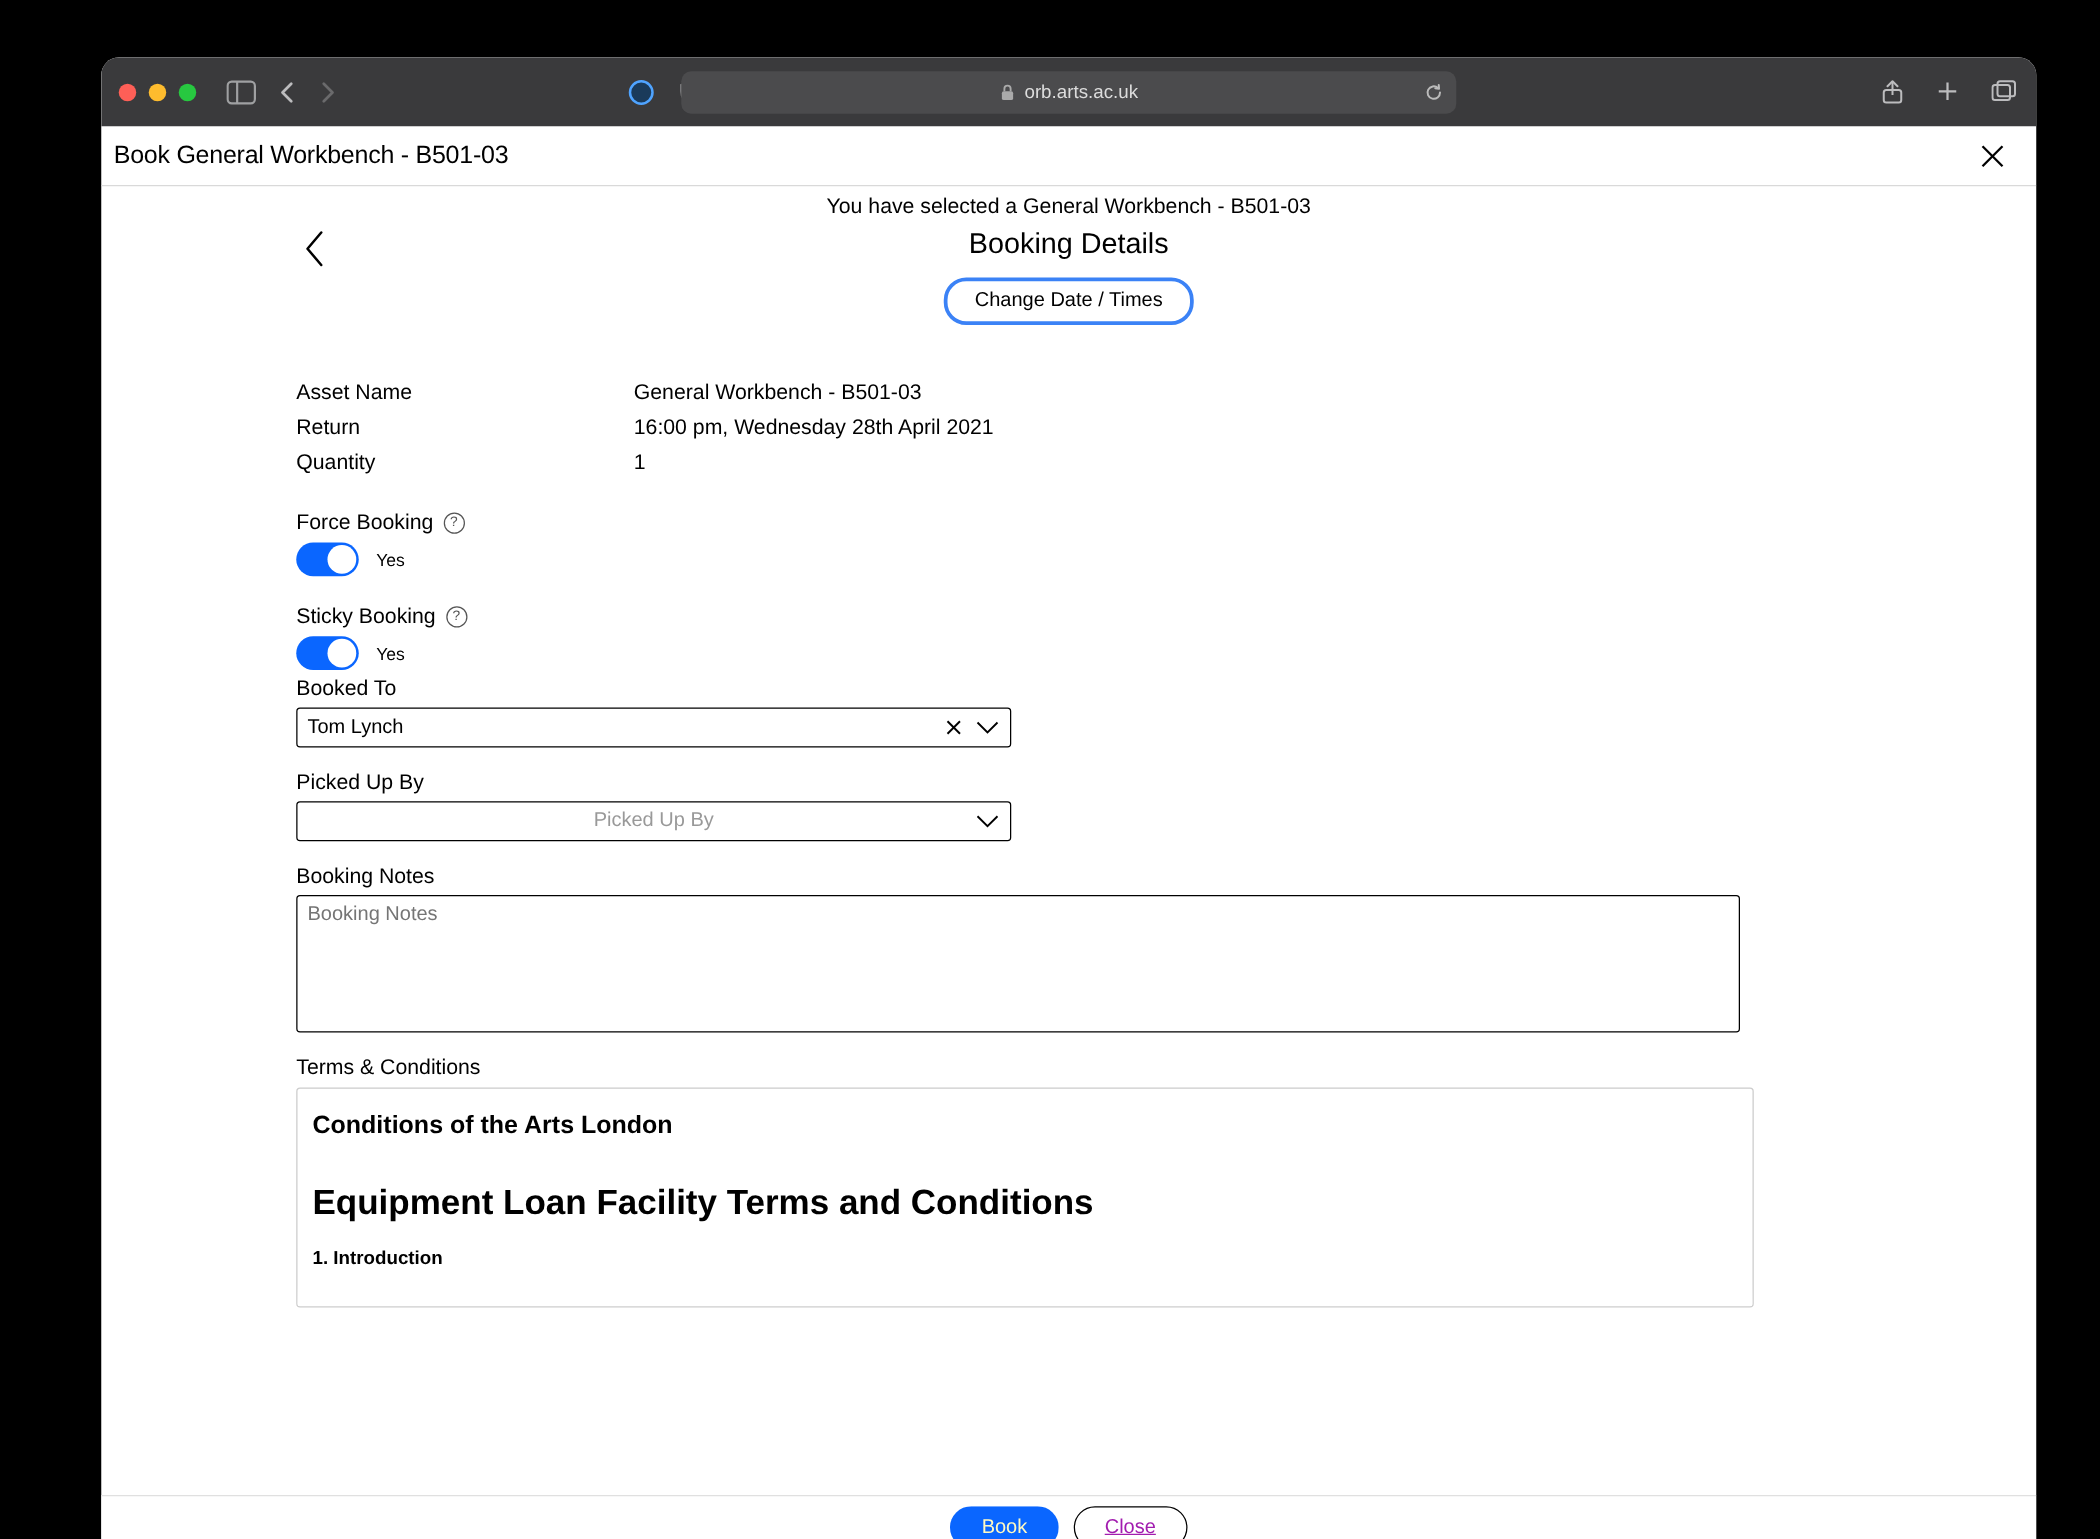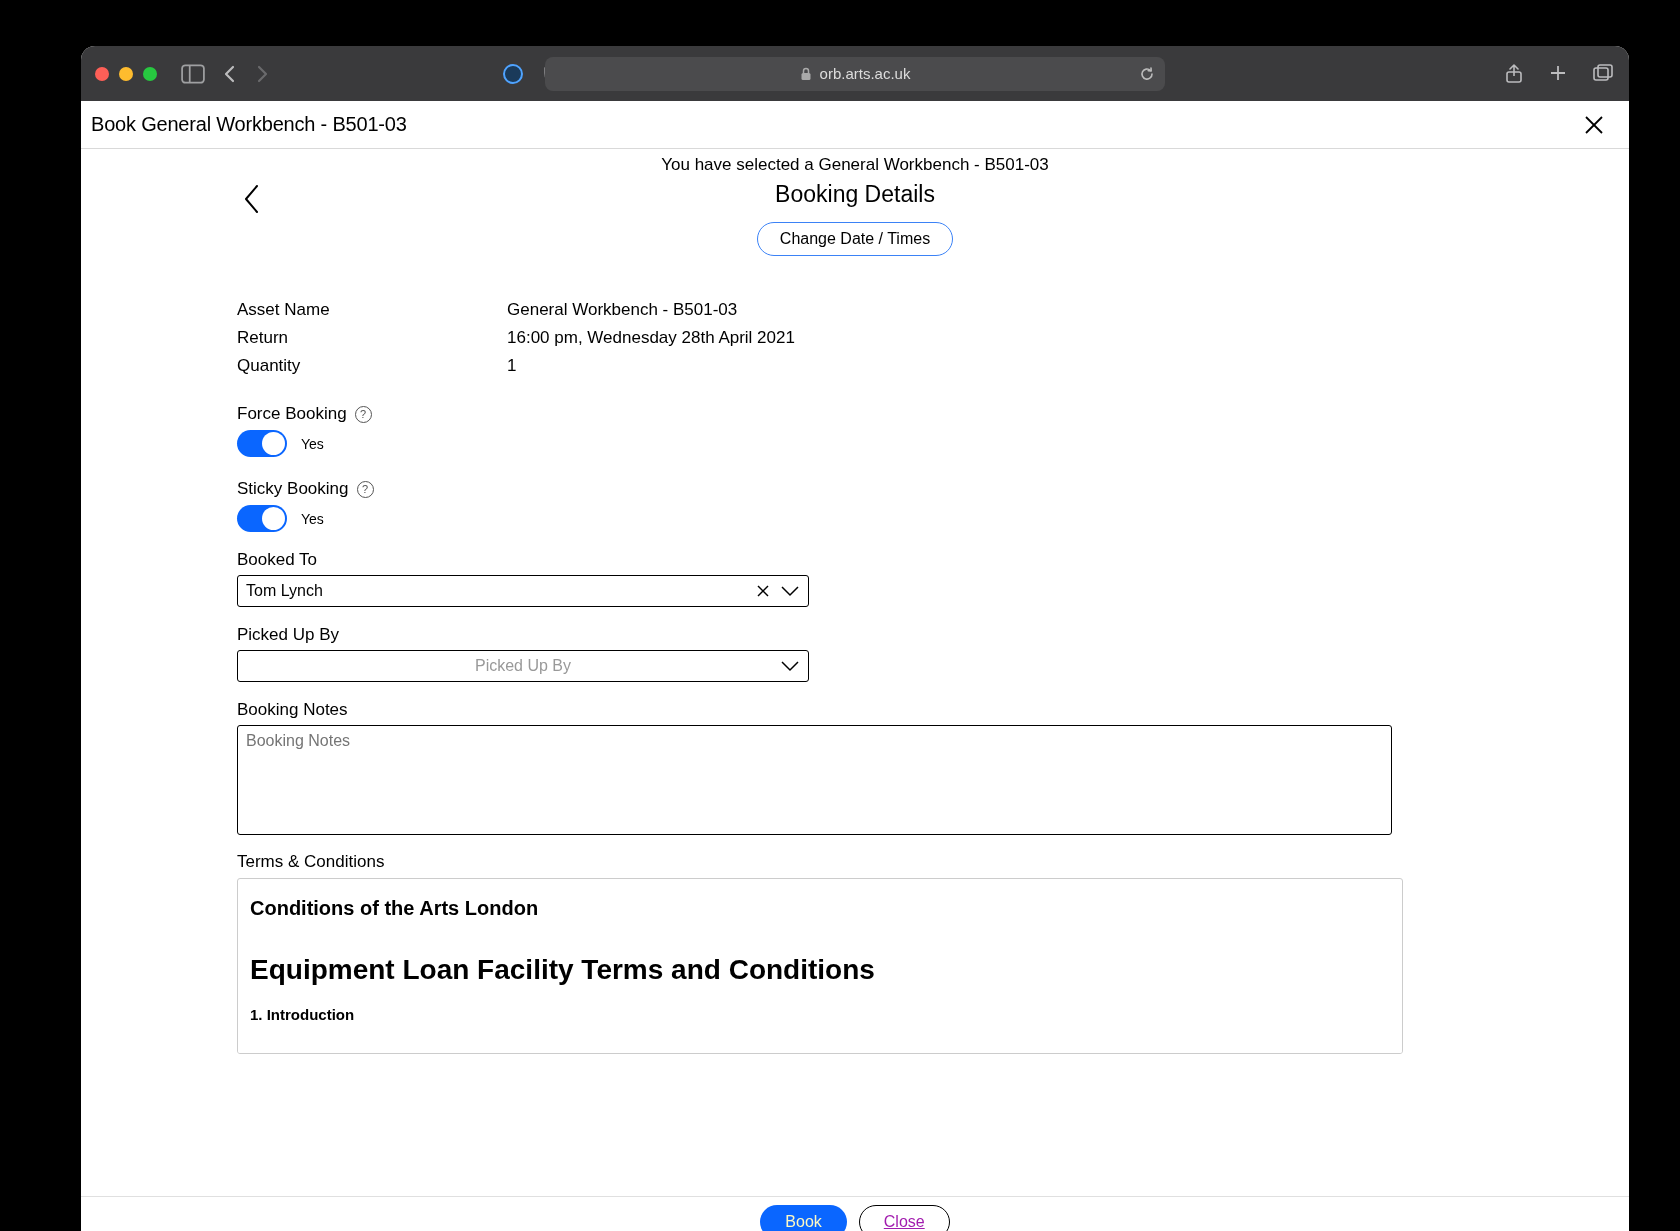--- a/index.html
+++ b/index.html
@@ -80,21 +80,21 @@
   }
   .center-head {
     text-align: center;
     padding-top: 2px;
   }
   .selected-text { font-size: 17px; font-weight: 400; }
   .booking-details { font-size: 23px; font-weight: 500; margin-top: 6px; }
   .change-btn {
     margin-top: 14px;
     display: inline-block;
-    border: 1px solid #3b82f6;
+    border: 3px solid #3b82f6;
     border-radius: 18px;
     padding: 7px 22px;
     font-size: 16px;
     background: #fff;
     cursor: pointer;
   }
 
   .form {
     margin: 44px 0 0 156px;
     width: 1180px;
@@ -322,21 +322,21 @@
           <span class="help-circle">?</span>
         </div>
         <div class="toggle-row">
           <div class="toggle">
               <div class="knob"></div>
             </div>
           <span class="toggle-label">Yes</span>
         </div>
       </div>
 
-      <div class="section" style="margin-top:18px;">
+      <div class="section" style="margin-top:5px;">
         <div class="field-label">
             <span>Booked To</span>
           </div>
         <div class="select-input">
           <span class="value">Tom Lynch</span>
           <div class="select-icons">
             <span>
                 <svg width="14" height="14" viewBox="0 0 14 14">
                   <line x1="2" y1="2" x2="12" y2="12" stroke="#000" stroke-width="1.5"></line>
                   <line x1="12" y1="2" x2="2" y2="12" stroke="#000" stroke-width="1.5"></line>

